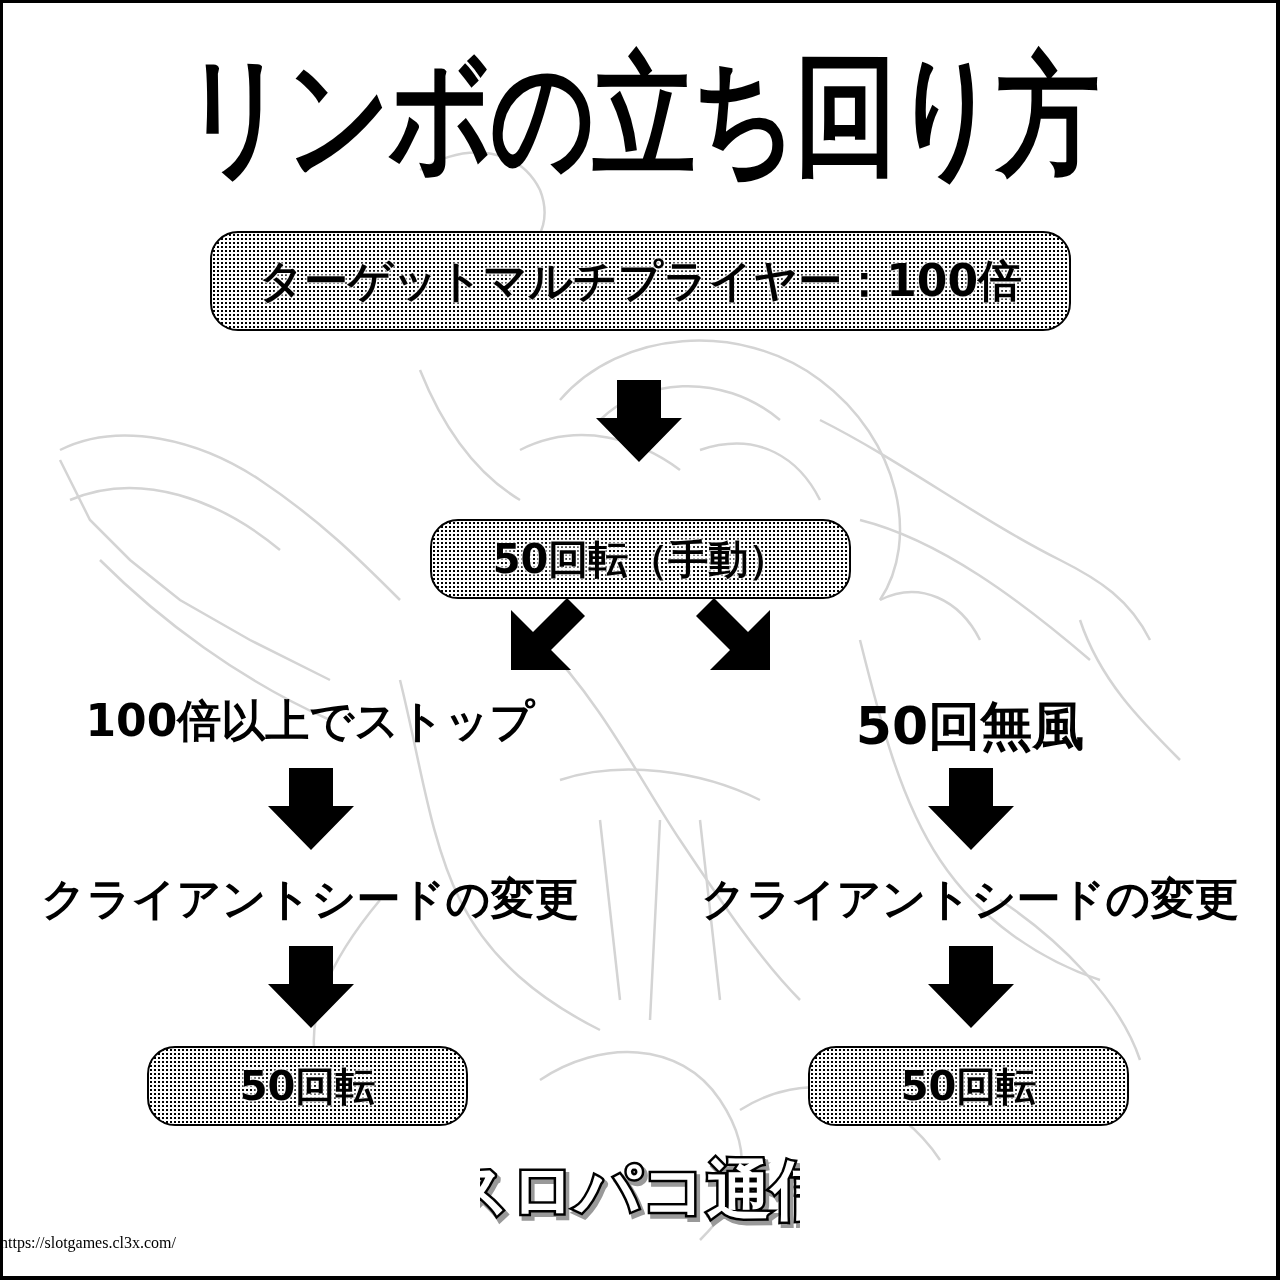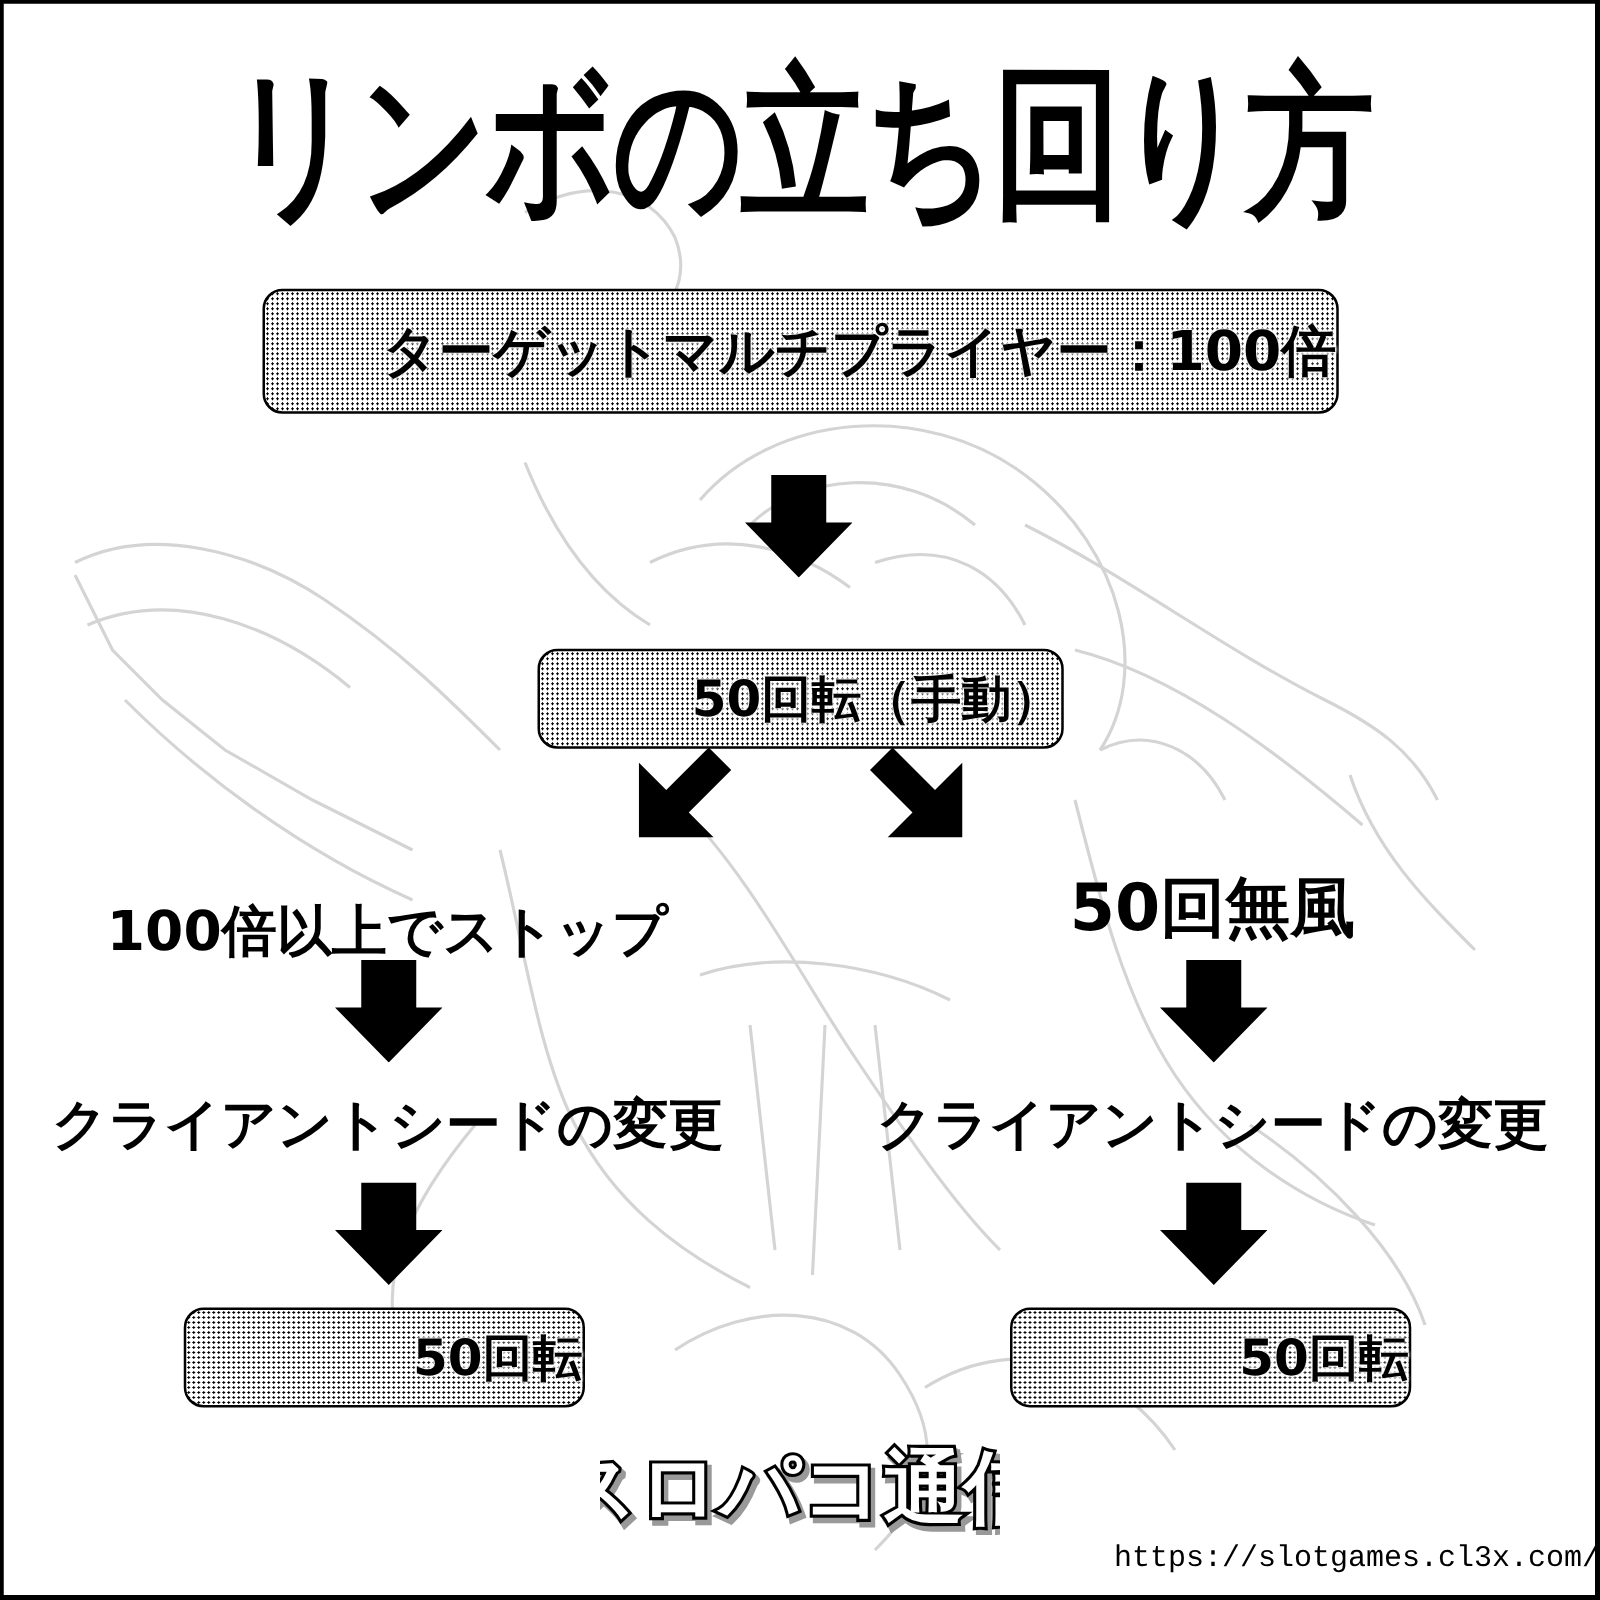--- a/index.html
+++ b/index.html
@@ -4,32 +4,32 @@
 <style>
   html, body { margin:0; padding:0; }
   body { width:1280px; height:1280px; position:relative; overflow:hidden; background:#fff;
          font-family: "DejaVu Sans", "Liberation Sans", sans-serif; color:#000; }
   .frame { position:absolute; left:0; top:0; width:1280px; height:1280px; box-sizing:border-box;
            border:3px solid #000; border-right-width:4px; border-bottom-width:4px; }
   .bg-art { position:absolute; left:0; top:0; width:1280px; height:1280px; }
   .title { position:absolute; left:0; top:40px; width:1280px; text-align:center;
            font-size:132px; font-weight:bold; letter-spacing:-4px; line-height:150px;
            transform:scaleX(0.78); transform-origin:center; }
-  .box { position:absolute; box-sizing:border-box; border:2px solid #000; border-radius:16px;
+  .box { position:absolute; box-sizing:border-box; border:2px solid #000; border-radius:28px;
          background-color:#fff;
          background-image: radial-gradient(#000 0.9px, transparent 1.1px);
          background-size:4px 4px;
-         display:flex; align-items:center; justify-content:flex-end;
+         display:flex; align-items:center; justify-content:center;
          font-weight:bold; text-shadow: 0 0 3px #fff, 0 0 3px #fff, 0 0 4px #fff; }
   .box span { background:transparent; }
   .txt { position:absolute; text-align:center; font-weight:bold; white-space:nowrap; }
   .arrow { position:absolute; }
   .footer-logo { position:absolute; left:480px; top:1150px; width:320px; height:78px; }
-  .footer-url { position:absolute; left:0; width:1280px; top:1234px; text-align:right;
-                font-size:24px; font-family:Liberation Mono, monospace; }
+  .footer-url { position:absolute; left:0; width:1280px; top:1234px; text-align:left;
+                font-size:16px; font-family:Liberation Serif, serif; }
 </style>
 </head>
 <body>
 
 <svg class="bg-art" viewBox="0 0 1280 1280">
   <g fill="none" stroke="#d4d4d4" stroke-width="2.5">
     <path d="M420 170 C470 140 520 150 540 190 C560 240 510 280 470 250"></path>
     <path d="M560 400 C620 330 740 320 820 380 C900 440 920 540 880 600"></path>
     <path d="M600 420 C640 380 720 370 780 420"></path>
     <path d="M520 450 C580 420 640 440 680 470"></path>
@@ -71,21 +71,21 @@
   <span>50回転（手動）</span>
 </div>
 
 <svg class="arrow" style="left:511px; top:598px;" width="74" height="72" viewBox="0 0 74 72">
   <polygon points="0,12 0,72 60,72 40,52 74,18 56,0 22,34" fill="#000"></polygon>
 </svg>
 <svg class="arrow" style="left:696px; top:598px;" width="74" height="72" viewBox="0 0 74 72">
   <polygon points="74,12 74,72 14,72 34,52 0,18 18,0 52,34" fill="#000"></polygon>
 </svg>
 
-<div class="txt" style="left:40px; width:540px; top:716px; font-size:44px;">100倍以上でストップ</div>
+<div class="txt" style="left:40px; width:540px; top:692px; font-size:44px;">100倍以上でストップ</div>
 <svg class="arrow" style="left:268px; top:768px;" width="86" height="82" viewBox="0 0 86 82">
   <polygon points="21,0 65,0 65,38 86,38 43,82 0,38 21,38" fill="#000"></polygon>
 </svg>
 <div class="txt" style="left:10px; width:600px; top:870px; font-size:44px;">クライアントシードの変更</div>
 <svg class="arrow" style="left:268px; top:946px;" width="86" height="82" viewBox="0 0 86 82">
   <polygon points="21,0 65,0 65,38 86,38 43,82 0,38 21,38" fill="#000"></polygon>
 </svg>
 <div class="box" style="left:147px; top:1046px; width:321px; height:80px; font-size:40px;">
   <span>50回転</span>
 </div>

